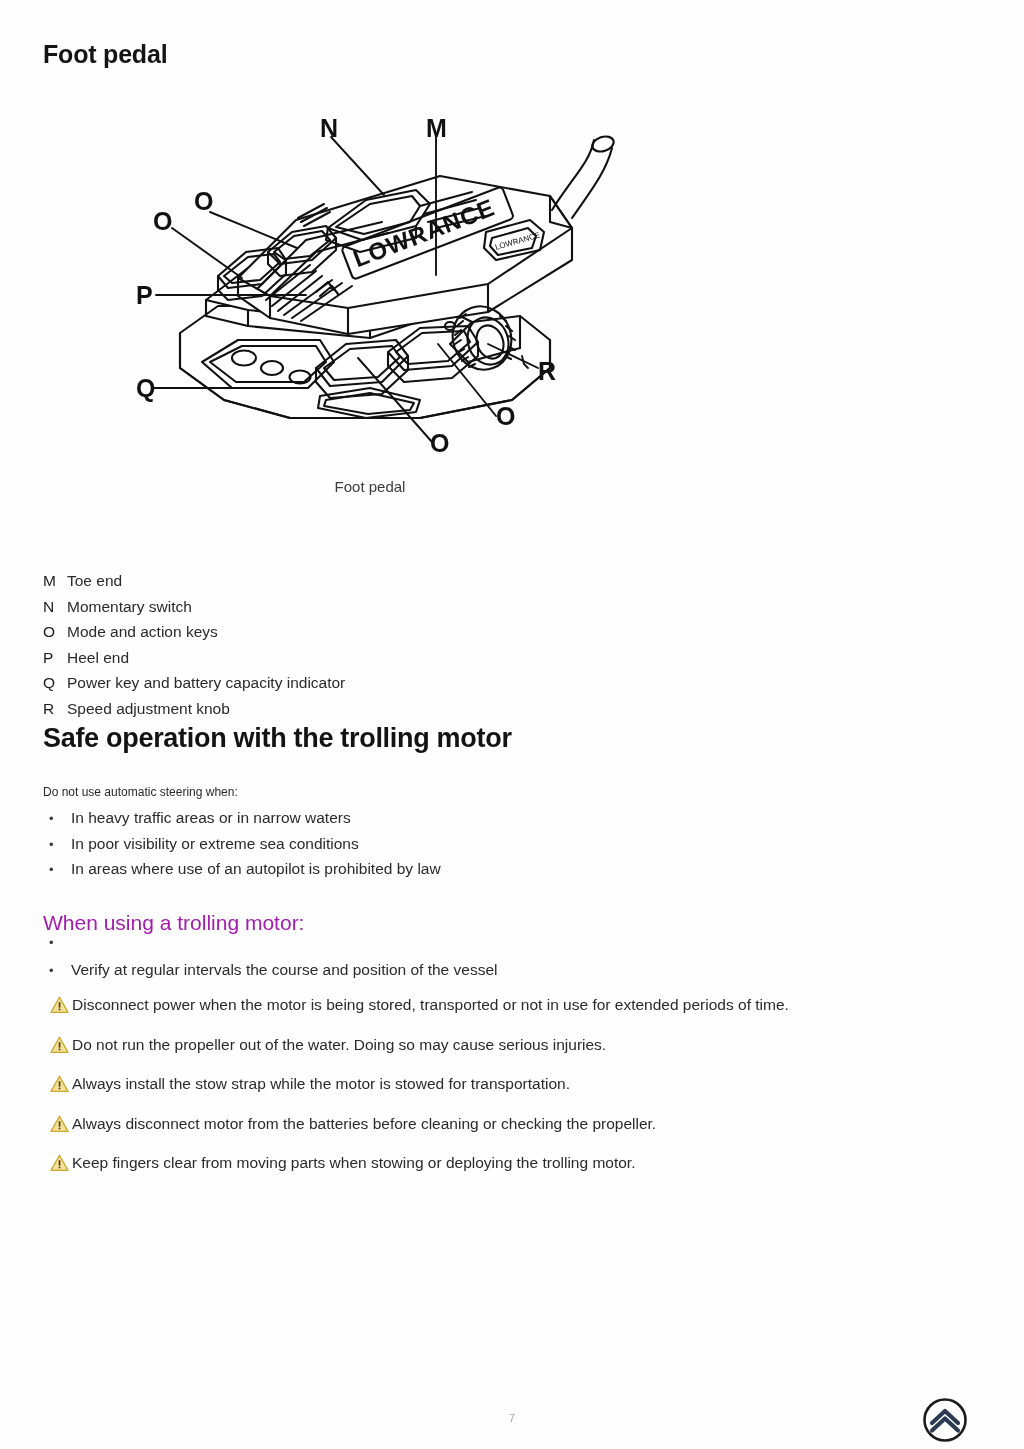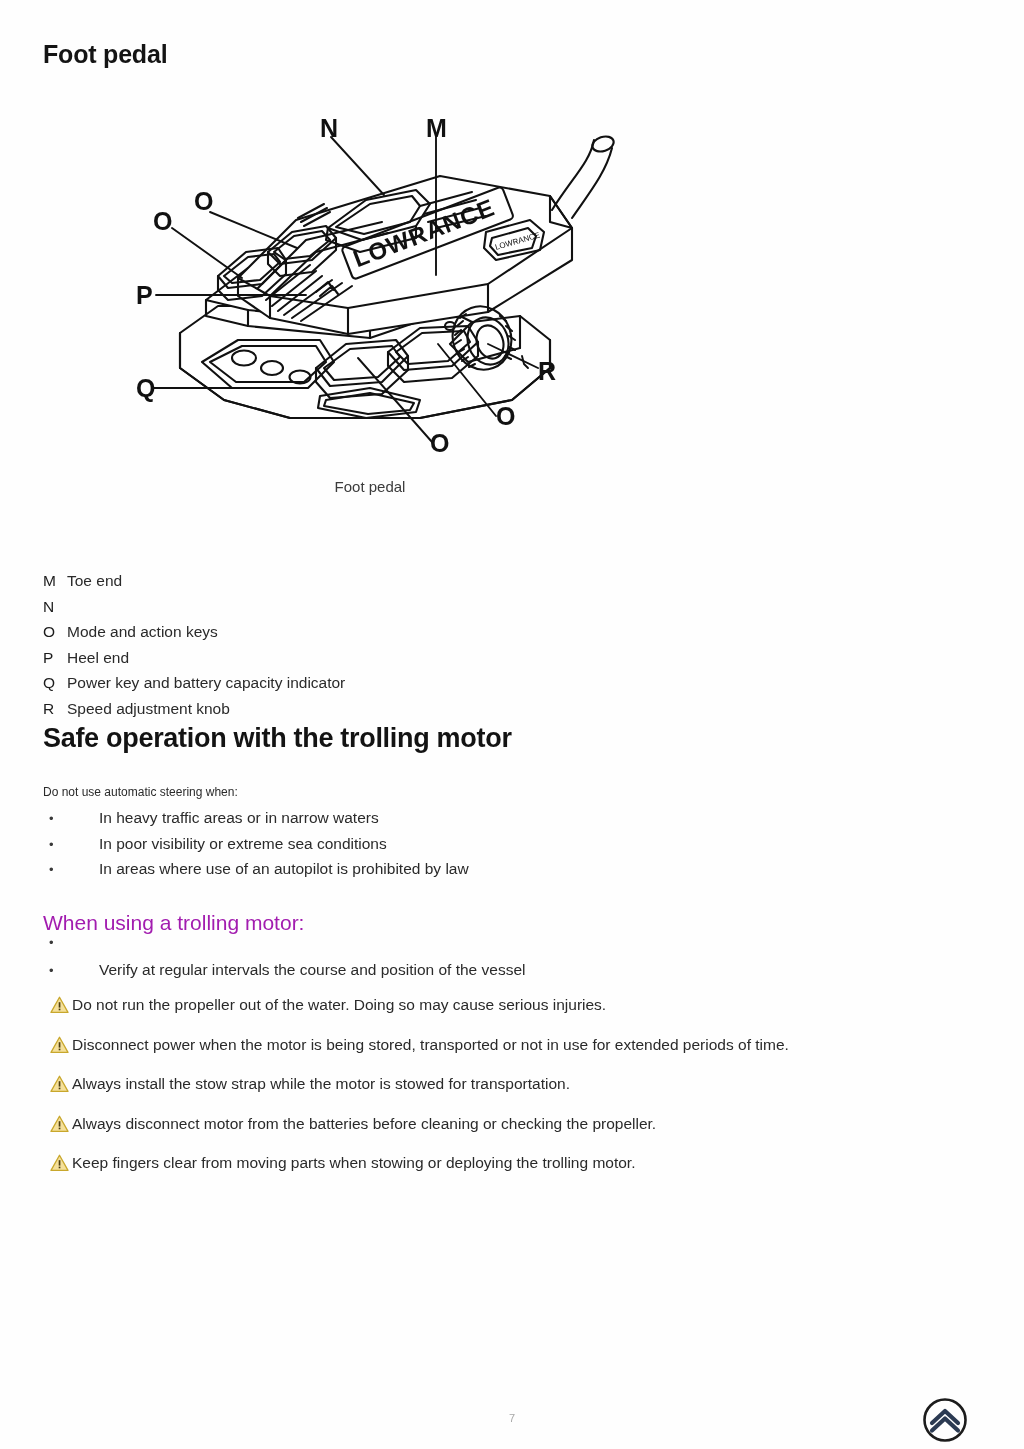--- a/index.html
+++ b/index.html
@@ -119,21 +119,21 @@
   }
   .bullet-dot {
     width: 28px;
     flex: 0 0 28px;
     text-align: left;
     padding-left: 6px;
     font-size: 13px;
     color: #3a3a3a;
     box-sizing: border-box;
   }
-  .bullet-text { flex: 1 1 auto; margin-left: 28px; }
+  .bullet-text { flex: 1 1 auto; }
 
   
   .warnings {
     position: absolute;
     left: 50px;
     top: 995px;
     width: 920px;
   }
   .warn-row {
     display: flex;
@@ -318,20 +318,21 @@
 
   <div class="figure-caption">Foot pedal</div>
 
   <div class="legend">
     <div class="legend-row">
       <span class="legend-key">M</span>
       <span class="legend-desc">Toe end</span>
     </div>
     <div class="legend-row">
       <span class="legend-key">N</span>
+      <span class="legend-desc">Momentary switch</span>
     </div>
     <div class="legend-row">
       <span class="legend-key">O</span>
       <span class="legend-desc">Mode and action keys</span>
     </div>
     <div class="legend-row">
       <span class="legend-key">P</span>
       <span class="legend-desc">Heel end</span>
     </div>
     <div class="legend-row">
@@ -369,51 +370,51 @@
     <div class="bullet-row">
       <span class="bullet-dot">•</span>
     </div>
     <div class="bullet-row">
       <span class="bullet-dot">•</span>
       <span class="bullet-text">Verify at regular intervals the course and position of the vessel</span>
     </div>
   </div>
 
   <div class="warnings">
+
+    <div class="warn-row">
+      <span class="warn-icon">
+        <svg width="19" height="18" viewBox="0 0 19 18" xmlns="http://www.w3.org/2000/svg">
+          <path d="M9.5 1.2 L18 16.4 L1 16.4 Z" fill="#f5e09a" stroke="#c8a72c" stroke-width="1.3" stroke-linejoin="round"></path>
+          <rect x="8.7" y="6.2" width="1.7" height="5.4" fill="#4a3c10"></rect>
+          <rect x="8.7" y="12.6" width="1.7" height="1.7" fill="#4a3c10"></rect>
+        </svg>
+      </span>
+      <span class="warn-text">Disconnect power when the motor is being stored, transported or not in use for extended periods of time.</span>
+    </div>
 
     <div class="warn-row">
       <span class="warn-icon">
         <svg width="19" height="18" viewBox="0 0 19 18" xmlns="http://www.w3.org/2000/svg">
           <path d="M9.5 1.2 L18 16.4 L1 16.4 Z" fill="#f5e09a" stroke="#c8a72c" stroke-width="1.3" stroke-linejoin="round"></path>
           <rect x="8.7" y="6.2" width="1.7" height="5.4" fill="#4a3c10"></rect>
           <rect x="8.7" y="12.6" width="1.7" height="1.7" fill="#4a3c10"></rect>
         </svg>
       </span>
       <span class="warn-text">Do not run the propeller out of the water. Doing so may cause serious injuries.</span>
     </div>
 
     <div class="warn-row">
       <span class="warn-icon">
         <svg width="19" height="18" viewBox="0 0 19 18" xmlns="http://www.w3.org/2000/svg">
           <path d="M9.5 1.2 L18 16.4 L1 16.4 Z" fill="#f5e09a" stroke="#c8a72c" stroke-width="1.3" stroke-linejoin="round"></path>
           <rect x="8.7" y="6.2" width="1.7" height="5.4" fill="#4a3c10"></rect>
           <rect x="8.7" y="12.6" width="1.7" height="1.7" fill="#4a3c10"></rect>
         </svg>
       </span>
-      <span class="warn-text">Disconnect power when the motor is being stored, transported or not in use for extended periods of time.</span>
-    </div>
-
-    <div class="warn-row">
-      <span class="warn-icon">
-        <svg width="19" height="18" viewBox="0 0 19 18" xmlns="http://www.w3.org/2000/svg">
-          <path d="M9.5 1.2 L18 16.4 L1 16.4 Z" fill="#f5e09a" stroke="#c8a72c" stroke-width="1.3" stroke-linejoin="round"></path>
-          <rect x="8.7" y="6.2" width="1.7" height="5.4" fill="#4a3c10"></rect>
-          <rect x="8.7" y="12.6" width="1.7" height="1.7" fill="#4a3c10"></rect>
-        </svg>
-      </span>
       <span class="warn-text">Always install the stow strap while the motor is stowed for transportation.</span>
     </div>
 
     <div class="warn-row">
       <span class="warn-icon">
         <svg width="19" height="18" viewBox="0 0 19 18" xmlns="http://www.w3.org/2000/svg">
           <path d="M9.5 1.2 L18 16.4 L1 16.4 Z" fill="#f5e09a" stroke="#c8a72c" stroke-width="1.3" stroke-linejoin="round"></path>
           <rect x="8.7" y="6.2" width="1.7" height="5.4" fill="#4a3c10"></rect>
           <rect x="8.7" y="12.6" width="1.7" height="1.7" fill="#4a3c10"></rect>
         </svg>

